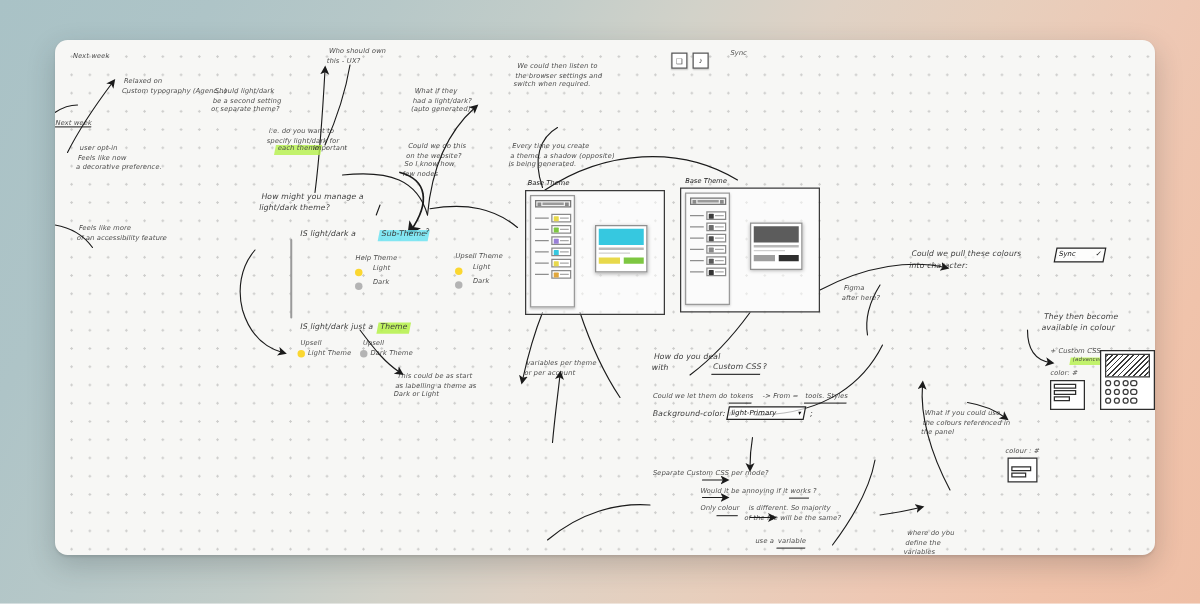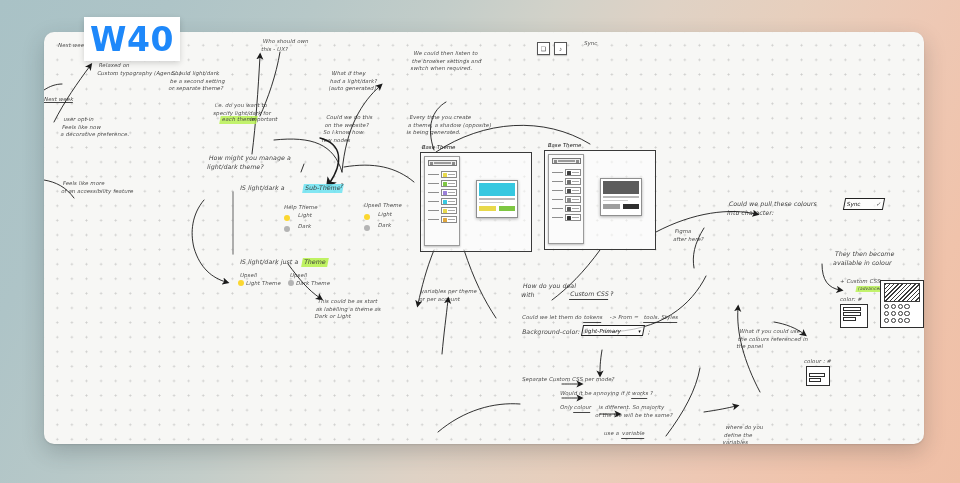--- a/index.html
+++ b/index.html
@@ -531,17 +531,14 @@
         <i></i>
         <i></i>
     </div>
 
     <div class="sketchbox" style="left:762px; top:334px; width:22px; height:18px;"></div>
     <div class="sketchbox" style="left:765px; top:341px; width:14px; height:2px; border-width:0.8px;"></div>
     <div class="sketchbox" style="left:765px; top:346px; width:10px; height:2px; border-width:0.8px;"></div>
 
   </div>
 
-  <div id="w40">
-    <span>W40</span>
-  </div>
 
 </div>
 
 </body></html>

